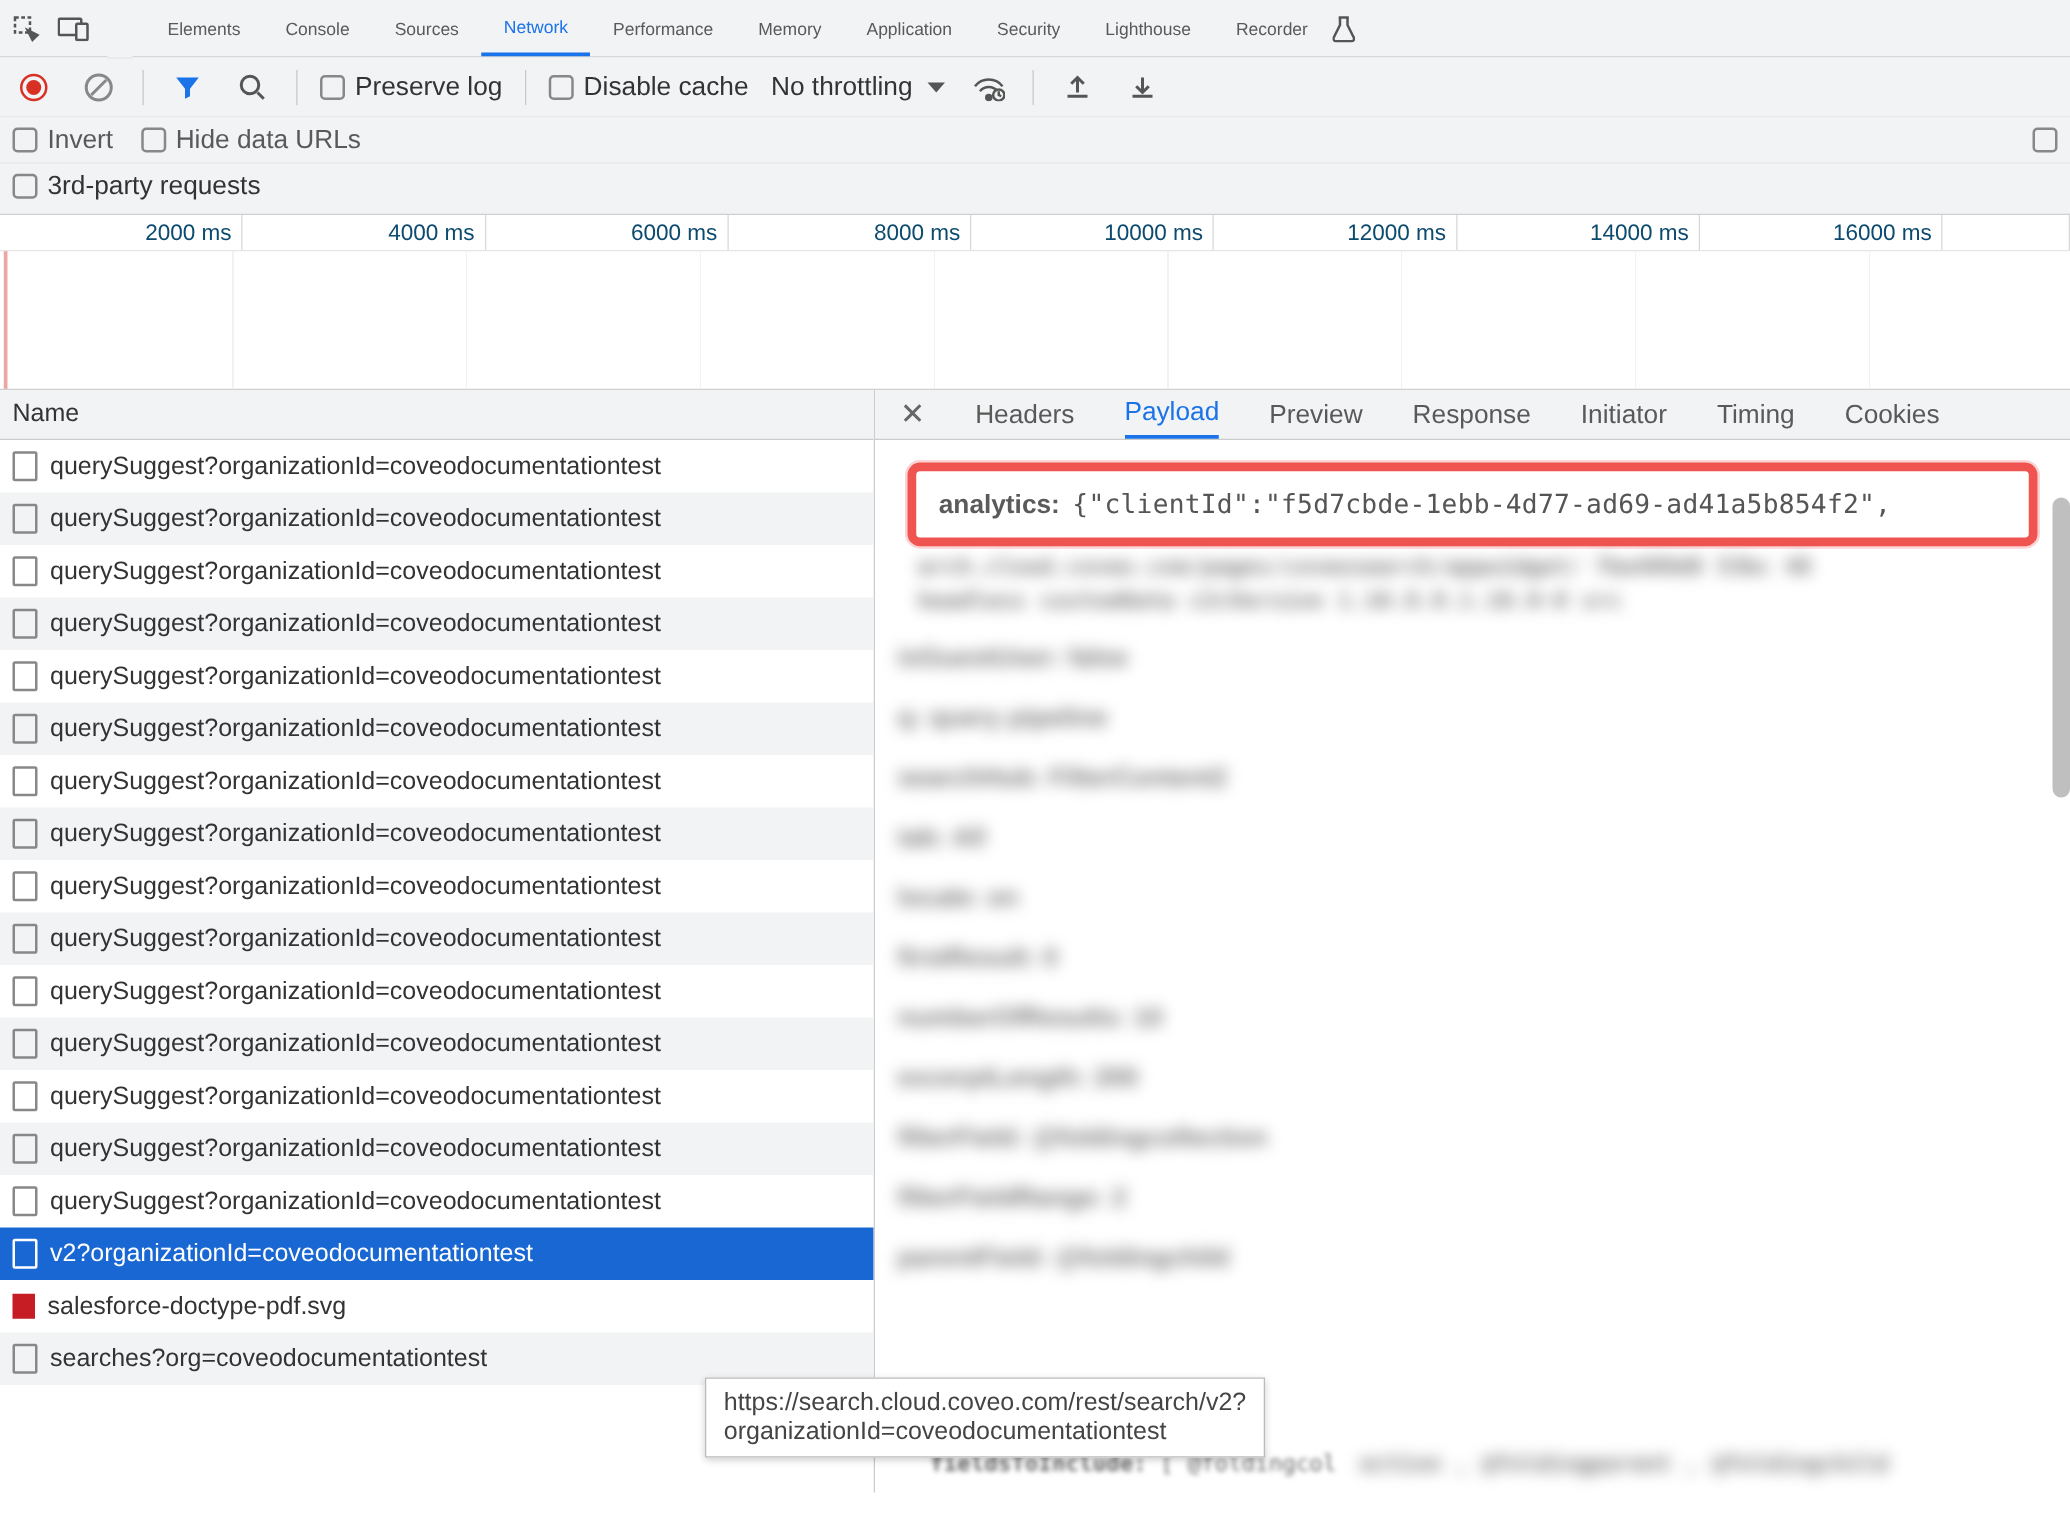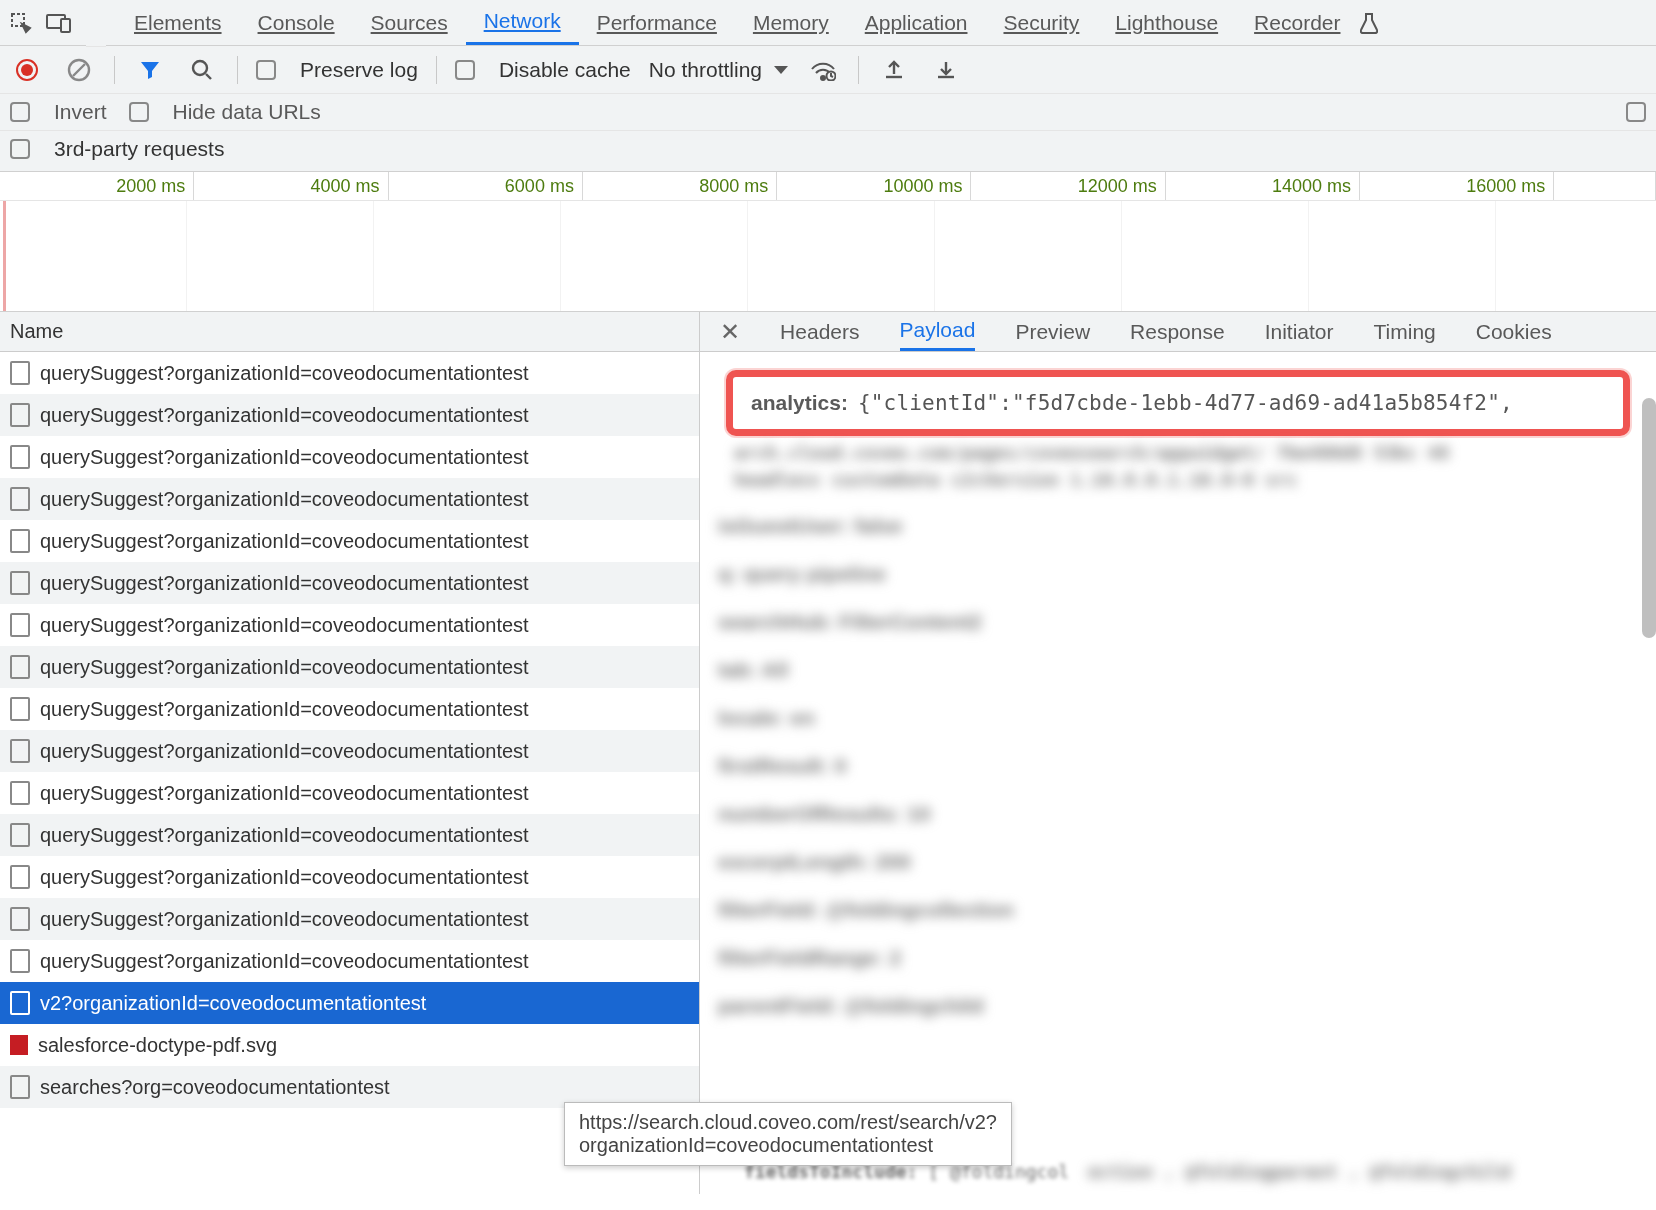--- a/index.html
+++ b/index.html
@@ -19,24 +19,23 @@
   border-bottom: 1px solid #d0d0d0;
   background: #f1f3f4;
   padding: 0 4px;
   gap: 4px;
 }
 .tab-btn {
   height: 100%;
   display: flex;
   align-items: center;
   padding: 0 18px;
-  font-size: 21px;
+  font-size: 14px;
   color: #595959;
   cursor: pointer;
-  text-decoration: underline;
 }
 .tab-btn.active {
   color: #1a73e8;
   border-bottom: 3px solid #1a73e8;
 }
 .icon-slot { width: 34px; height: 34px; display:flex;align-items:center;justify-content:center; color:#555; }
 .icon-slot svg { display:block; }
 
 
 .toolbar {
@@ -55,21 +54,21 @@
   width: 22px; height: 22px; border: 2px solid #d93025; border-radius: 50%;
   display:flex;align-items:center;justify-content:center;
 }
 .rec-inner { width: 12px; height: 12px; background: #d93025; border-radius: 50%; }
 .clear-ico { color:#888; }
 .filter-ico { color: #1a73e8; }
 .checkbox {
   width: 20px; height: 20px; border: 2px solid #888; border-radius: 4px; display:inline-block;
   flex-shrink:0;
 }
-.ck-label { display:flex; align-items:center; gap:24px; white-space:nowrap; cursor:pointer; }
+.ck-label { display:flex; align-items:center; gap:8px; white-space:nowrap; cursor:pointer; }
 .throttle { display:flex; align-items:center; gap:12px; }
 .tri-down { width:0;height:0;border-left:7px solid transparent;border-right:7px solid transparent;border-top:8px solid #555; }
 
 
 .filter-row {
   display: flex;
   align-items: center;
   background: #f1f3f4;
   padding: 6px 10px;
   gap: 22px;
@@ -103,21 +102,21 @@
 .timeline {
   height: 140px;
   border-bottom: 1px solid #d0d0d0;
   position: relative;
   background:#fff;
 }
 .time-ticks {
   display:flex;
   height: 28px;
   font-size: 18px;
-  color: #4d7c0f;
+  color: #0c4a6e;
 }
 .time-ticks span {
   flex:1; text-align:right; padding-right:8px; padding-top:4px;
   border-right:1px solid #d8d8d8;
 }
 .time-body { position:absolute; left:0;right:0;top:28px;bottom:0;
   background: repeating-linear-gradient(to right, transparent 0, transparent 186px, #f2f2f2 186px, #f2f2f2 187px);
   border-top:1px solid #e5e5e5;
 }
 .time-cursor { position:absolute; top:0; bottom:0; left:3px; width:3px; background:#c00; opacity:.35;}

